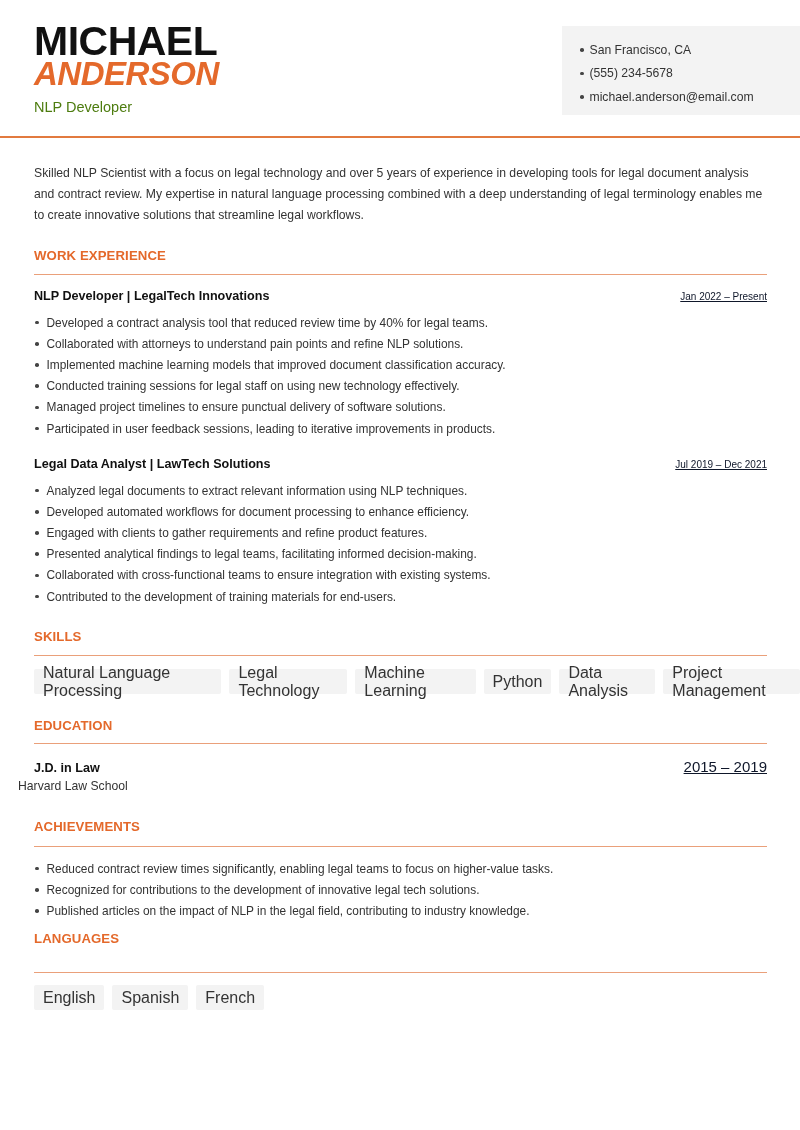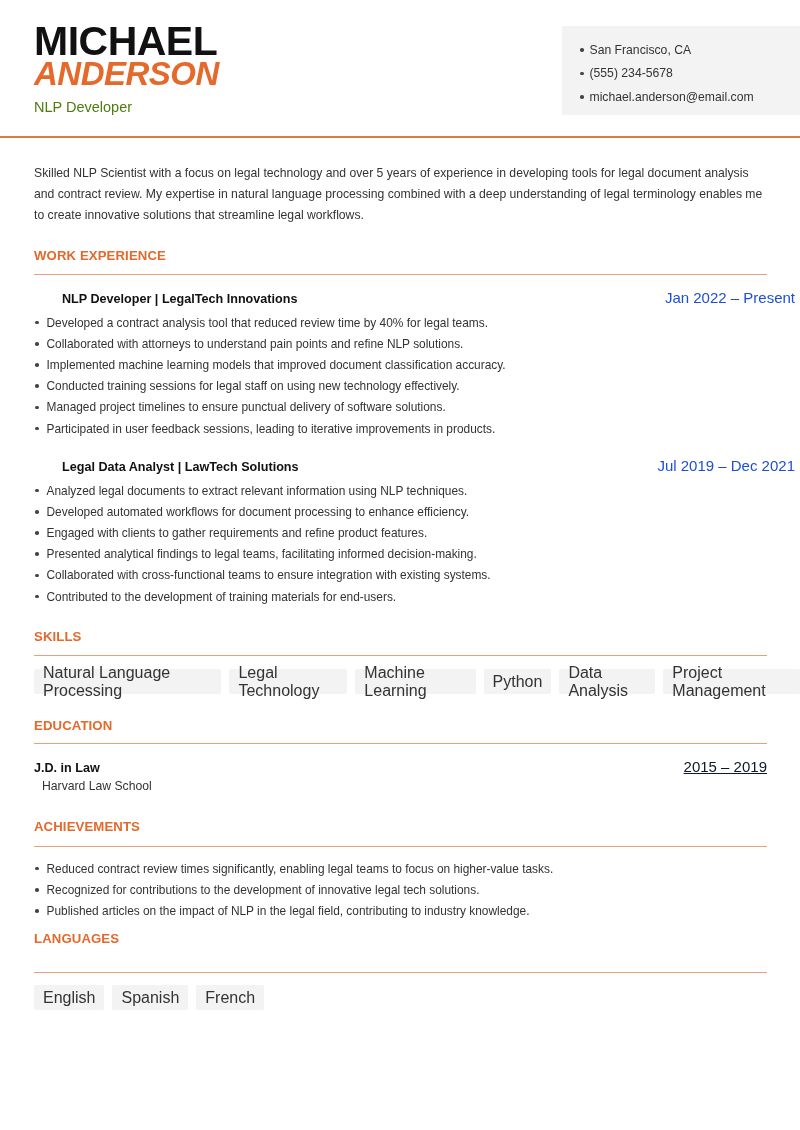--- a/index.html
+++ b/index.html
@@ -13,35 +13,35 @@
 
   .contact { position: absolute; left: 562px; top: 26px; width: 238px; height: 89px; background: #f3f3f3; padding: 12px 0 0 18px; }
   .contact-item { display: flex; align-items: center; font-size: 12.2px; color: #333; height: 23.5px; }
   .bullet { display: inline-block; width: 3.5px; height: 3.5px; background: #444; border-radius: 50%; margin-right: 6px; flex-shrink: 0; }
 
   .summary { position: absolute; left: 34px; top: 163px; width: 735px; font-size: 12.2px; line-height: 20.8px; color: #333; }
 
   .section-title { position: absolute; left: 34px; font-size: 13.2px; font-weight: 700; color: #e4692b; letter-spacing: 0.1px; }
   .section-rule { position: absolute; left: 34px; width: 733px; height: 1px; background: #eaa07a; }
 
-  .job-head { position: absolute; left: 34px; width: 733px; display: flex; justify-content: space-between; align-items: baseline; margin-left: 28px; }
+  .job-head { position: absolute; left: 34px; width: 733px; display: flex; justify-content: space-between; align-items: baseline; }
   .job-role { font-size: 12.6px; font-weight: 700; color: #111; }
-  .job-date { font-size: 15px; color: #1d4ed8; }
+  .job-date { font-size: 10px; color: #0f172a; text-decoration: underline; }
 
   .bullets { position: absolute; left: 34px; width: 733px; list-style: none; }
   .bullets li { display: flex; align-items: center; font-size: 11.9px; color: #333; height: 21.2px; }
   .bullets li .bullet { margin-left: 1px; margin-right: 8px; }
 
   .chips { position: absolute; left: 34px; display: flex; gap: 8px; }
   .chip { background: #f3f3f3; font-size: 16px; color: #333; padding: 0 9px; height: 25px; display: flex; align-items: center; border-radius: 2px; }
 
   .edu-head { position: absolute; left: 34px; top: 758px; width: 733px; display: flex; justify-content: space-between; align-items: baseline; }
   .edu-degree { font-size: 12.6px; font-weight: 700; color: #111; }
   .edu-date { font-size: 15px; color: #0f172a; text-decoration: underline; }
-  .edu-school { position: absolute; left: 42px; top: 779px; font-size: 12.2px; color: #333; text-align: right; }
+  .edu-school { position: absolute; left: 18px; top: 779px; font-size: 12.2px; color: #333; text-align: right; }
 </style>
 </head>
 <body>
 
 <div class="header">
   <div class="name-first">MICHAEL</div>
   <div class="name-last">ANDERSON</div>
   <div class="job-title">NLP Developer</div>
 
   <div class="contact">

